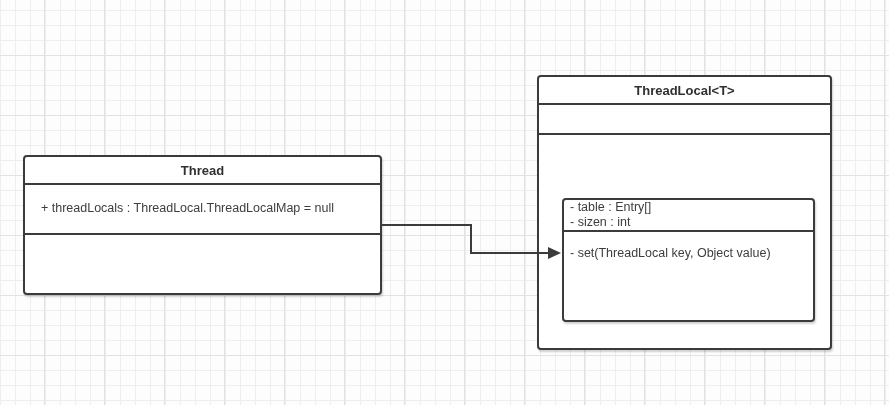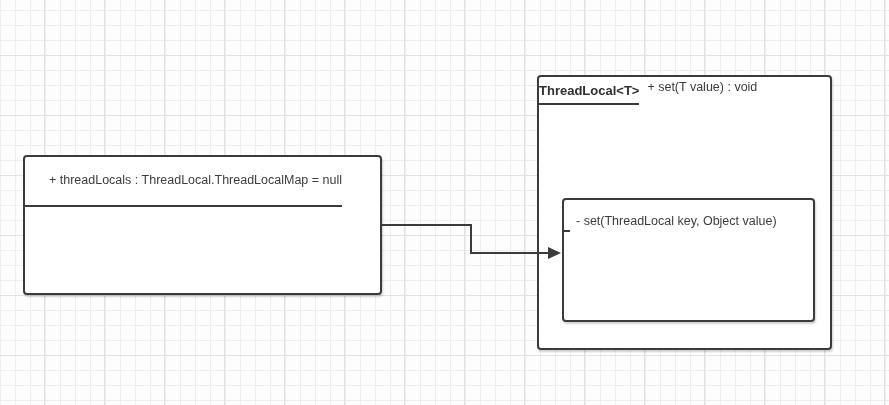--- a/index.html
+++ b/index.html
@@ -25,21 +25,21 @@
   }
   .canvas{ position:relative; width:889px; height:405px; }
 
   .uml-class{
     position:absolute;
     background:var(--box-bg);
     border:2px solid var(--line);
     border-radius:4px;
     box-shadow:1px 2px 2px rgba(0,0,0,0.18);
     display:flex;
-    flex-direction:row;
+    flex-direction:column;
   }
   .uml-title{
     flex:0 0 auto;
     border-bottom:2px solid var(--line);
     display:flex;
     align-items:center;
     justify-content:center;
     font-weight:700;
     font-size:13px;
     color:#303030;
@@ -62,35 +62,37 @@
     width:889px; height:405px;
     pointer-events:none;
   }
 </style>
 </head>
 <body>
 
 <div class="canvas">
 
   <div class="uml-class" style="left:23px; top:155px; width:359px; height:140px;">
-    <div class="uml-sec divider" style="height:50px; padding-left:24px;">
+    <div class="uml-title" style="height:28px;">Thread</div>
+    <div class="uml-sec divider" style="height:50px; padding-left:16px;">
       <div class="uml-line">+ threadLocals : ThreadLocal.ThreadLocalMap = null</div>
     </div>
     <div class="uml-sec grow"></div>
   </div>
 
   <div class="uml-class" style="left:537px; top:75px; width:295px; height:275px;">
     <div class="uml-title" style="height:28px;">ThreadLocal&lt;T&gt;</div>
     <div class="uml-sec divider" style="height:30px;"></div>
     <div class="uml-sec grow" style="justify-content:flex-start; padding:3px 0 0 8px;">
-      <div class="uml-line">+ set(T value) : void</div>
     </div>
 
     <div class="uml-class" style="left:23px; top:121px; width:253px; height:124px;">
       <div class="uml-sec divider" style="height:32px; padding-left:6px;">
+        <div class="uml-line">- table : Entry[]</div>
+        <div class="uml-line">- sizen : int</div>
       </div>
       <div class="uml-sec grow" style="justify-content:flex-start; padding:14px 0 4px 6px;">
         <div class="uml-line">- set(ThreadLocal key, Object value)</div>
       </div>
     </div>
   </div>
 
   <svg class="overlay" viewBox="0 0 889 405">
     <polyline points="382,225 471,225 471,253 549,253" fill="none" stroke="#3b3b3b" stroke-width="2"></polyline>
     <polygon points="561,253 548,247 548,259" fill="#3b3b3b"></polygon>

